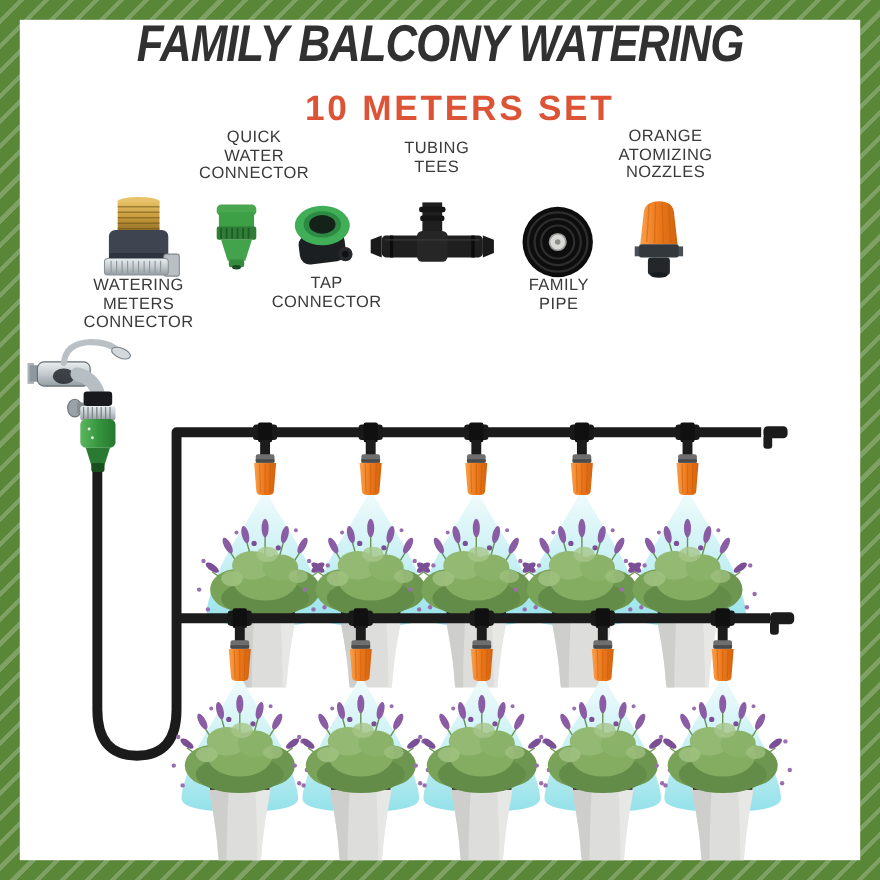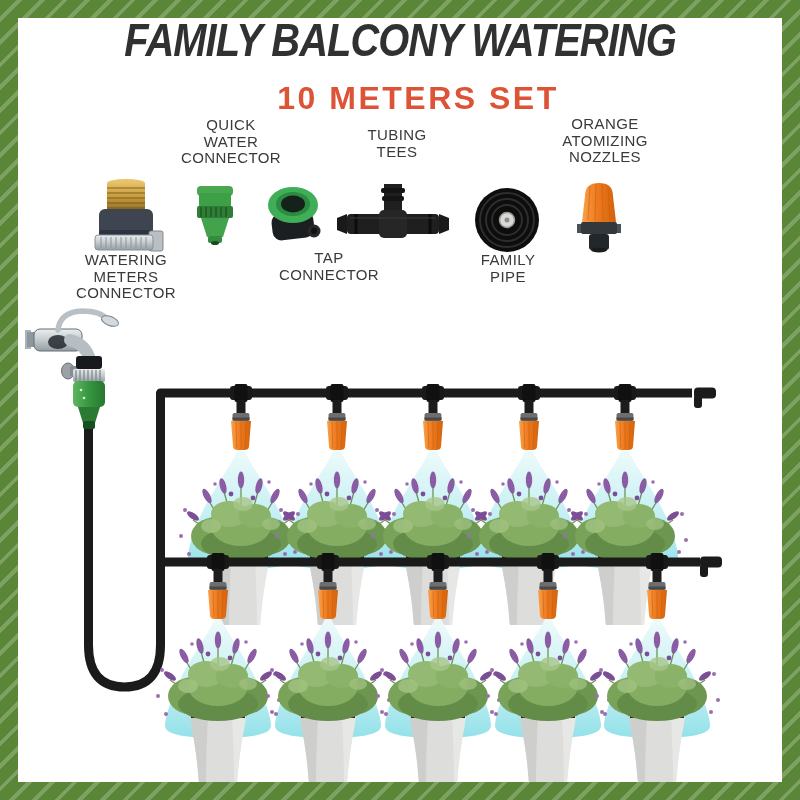--- a/index.html
+++ b/index.html
@@ -22,21 +22,21 @@
   }
   .lbl{
     position:absolute;z-index:2;transform:translateX(-50%);text-align:center;
     font-size:15px;line-height:16.5px;font-weight:400;color:#3a3a3a;letter-spacing:.4px;white-space:nowrap;
   }
   .lbl span{display:block;}
   #lbl-tubing{left:231px;top:117px;}
   #lbl-barbed{left:397px;top:127px;}
   #lbl-orange{left:605px;top:116px;}
   #lbl-threaded{left:126px;top:252px;}
-  #lbl-tap{left:297px;top:250px;margin-left:32px;}
+  #lbl-tap{left:297px;top:250px;}
   #lbl-water{left:508px;top:252px;}
 </style>
 </head>
 <body>
 
 <div class="frame">
   <div class="canvas"></div>
 
   <h1 class="title">FAMILY BALCONY WATERING</h1>
   <h2 class="subtitle">10 METERS SET</h2>

